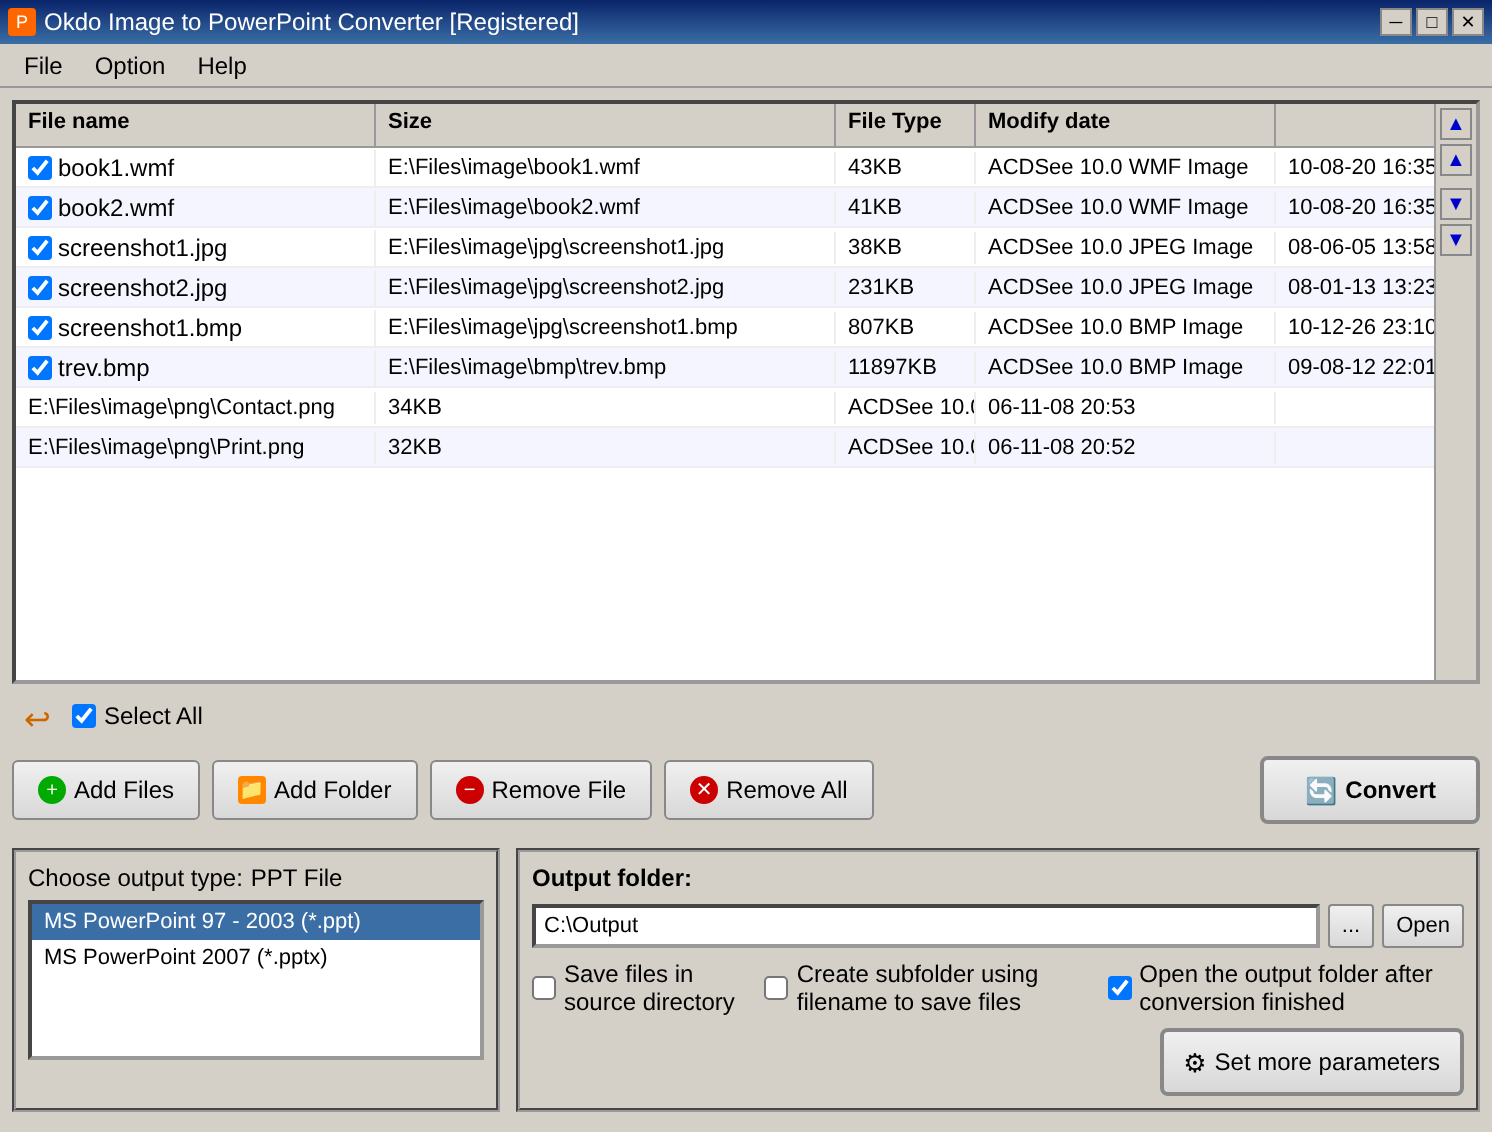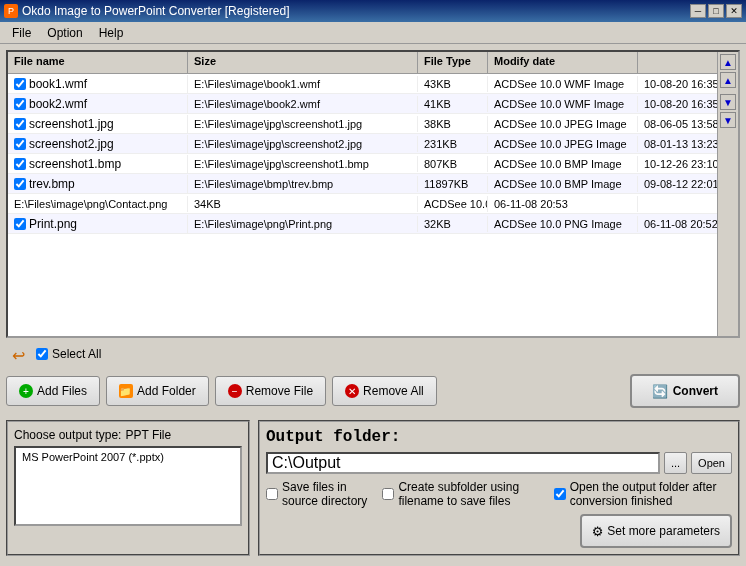--- a/index.html
+++ b/index.html
@@ -179,29 +179,29 @@
     
     .output-folder-panel {
       flex: 1;
       border: 2px groove #999;
       padding: 6px;
       background: #d4d0c8;
       display: flex;
       flex-direction: column;
       gap: 6px;
     }
-    .output-folder-title { font-size: 16px; font-weight: bold; font-family: Liberation Mono, monospace; }
+    .output-folder-title { font-size: 12px; font-weight: bold; }
     .folder-row { display: flex; gap: 4px; align-items: center; }
     .folder-input {
       flex: 1;
       height: 22px;
       border: 2px inset #999;
       background: white;
       padding: 0 4px;
-      font-size: 16px;
+      font-size: 11px;
     }
     .btn-small {
       height: 22px;
       padding: 0 6px;
       border: 1px solid #888;
       background: linear-gradient(to bottom, #f0f0f0, #d8d8d8);
       cursor: pointer;
       font-size: 11px;
       border-radius: 2px;
     }
@@ -332,26 +332,20 @@
     <div class="td">ACDSee 10.0 BMP Image</div>
     <div class="td">09-08-12 22:01</div>
   </div>
             <div class="table-row">
     <div class="td">E:\Files\image\png\Contact.png</div>
     <div class="td">34KB</div>
     <div class="td">ACDSee 10.0 PNG Image</div>
     <div class="td">06-11-08 20:53</div>
   </div>
             <div class="table-row">
-    <div class="td">
-      <span class="checkbox-cell">
-        <input type="checkbox" checked="" style="">
-        <span>Print.png</span>
-      </span>
-    </div>
     <div class="td">E:\Files\image\png\Print.png</div>
     <div class="td">32KB</div>
     <div class="td">ACDSee 10.0 PNG Image</div>
     <div class="td">06-11-08 20:52</div>
   </div>
           </div>
       </div>
 
       <div class="scroll-arrows">
         <div class="scroll-btn">▲</div>
@@ -392,20 +386,21 @@
   </div>
 
   <div class="bottom-section">
 
     <div class="output-type-panel">
       <div class="output-type-title">
         <span>Choose output type:</span>
         <span>PPT File</span>
       </div>
       <div class="output-list" id="output-list">
+          <div class="output-item selected">MS PowerPoint 97 - 2003 (*.ppt)</div>
           <div class="output-item">MS PowerPoint 2007 (*.pptx)</div>
         </div>
     </div>
 
     <div class="output-folder-panel">
       <div class="output-folder-title">Output folder:</div>
       <div class="folder-row">
         <input type="text" class="folder-input" id="folder-input" value="C:\Output" style="">
         <button class="btn-small">...</button>
         <button class="btn-small">Open</button>

